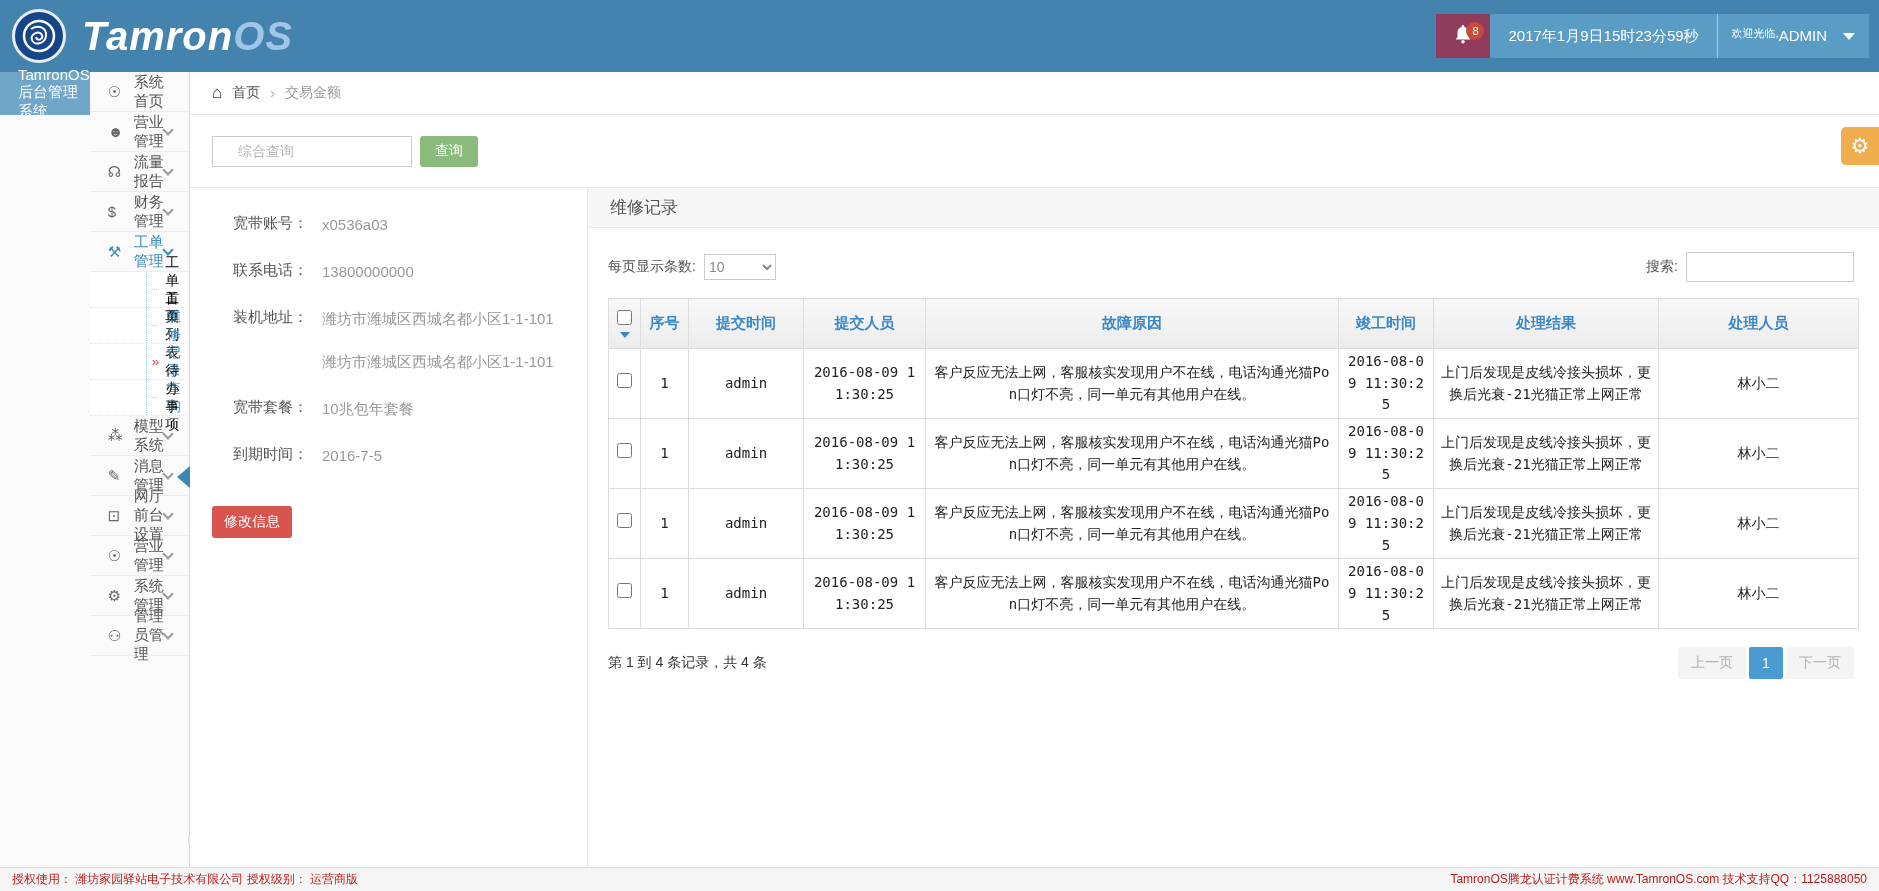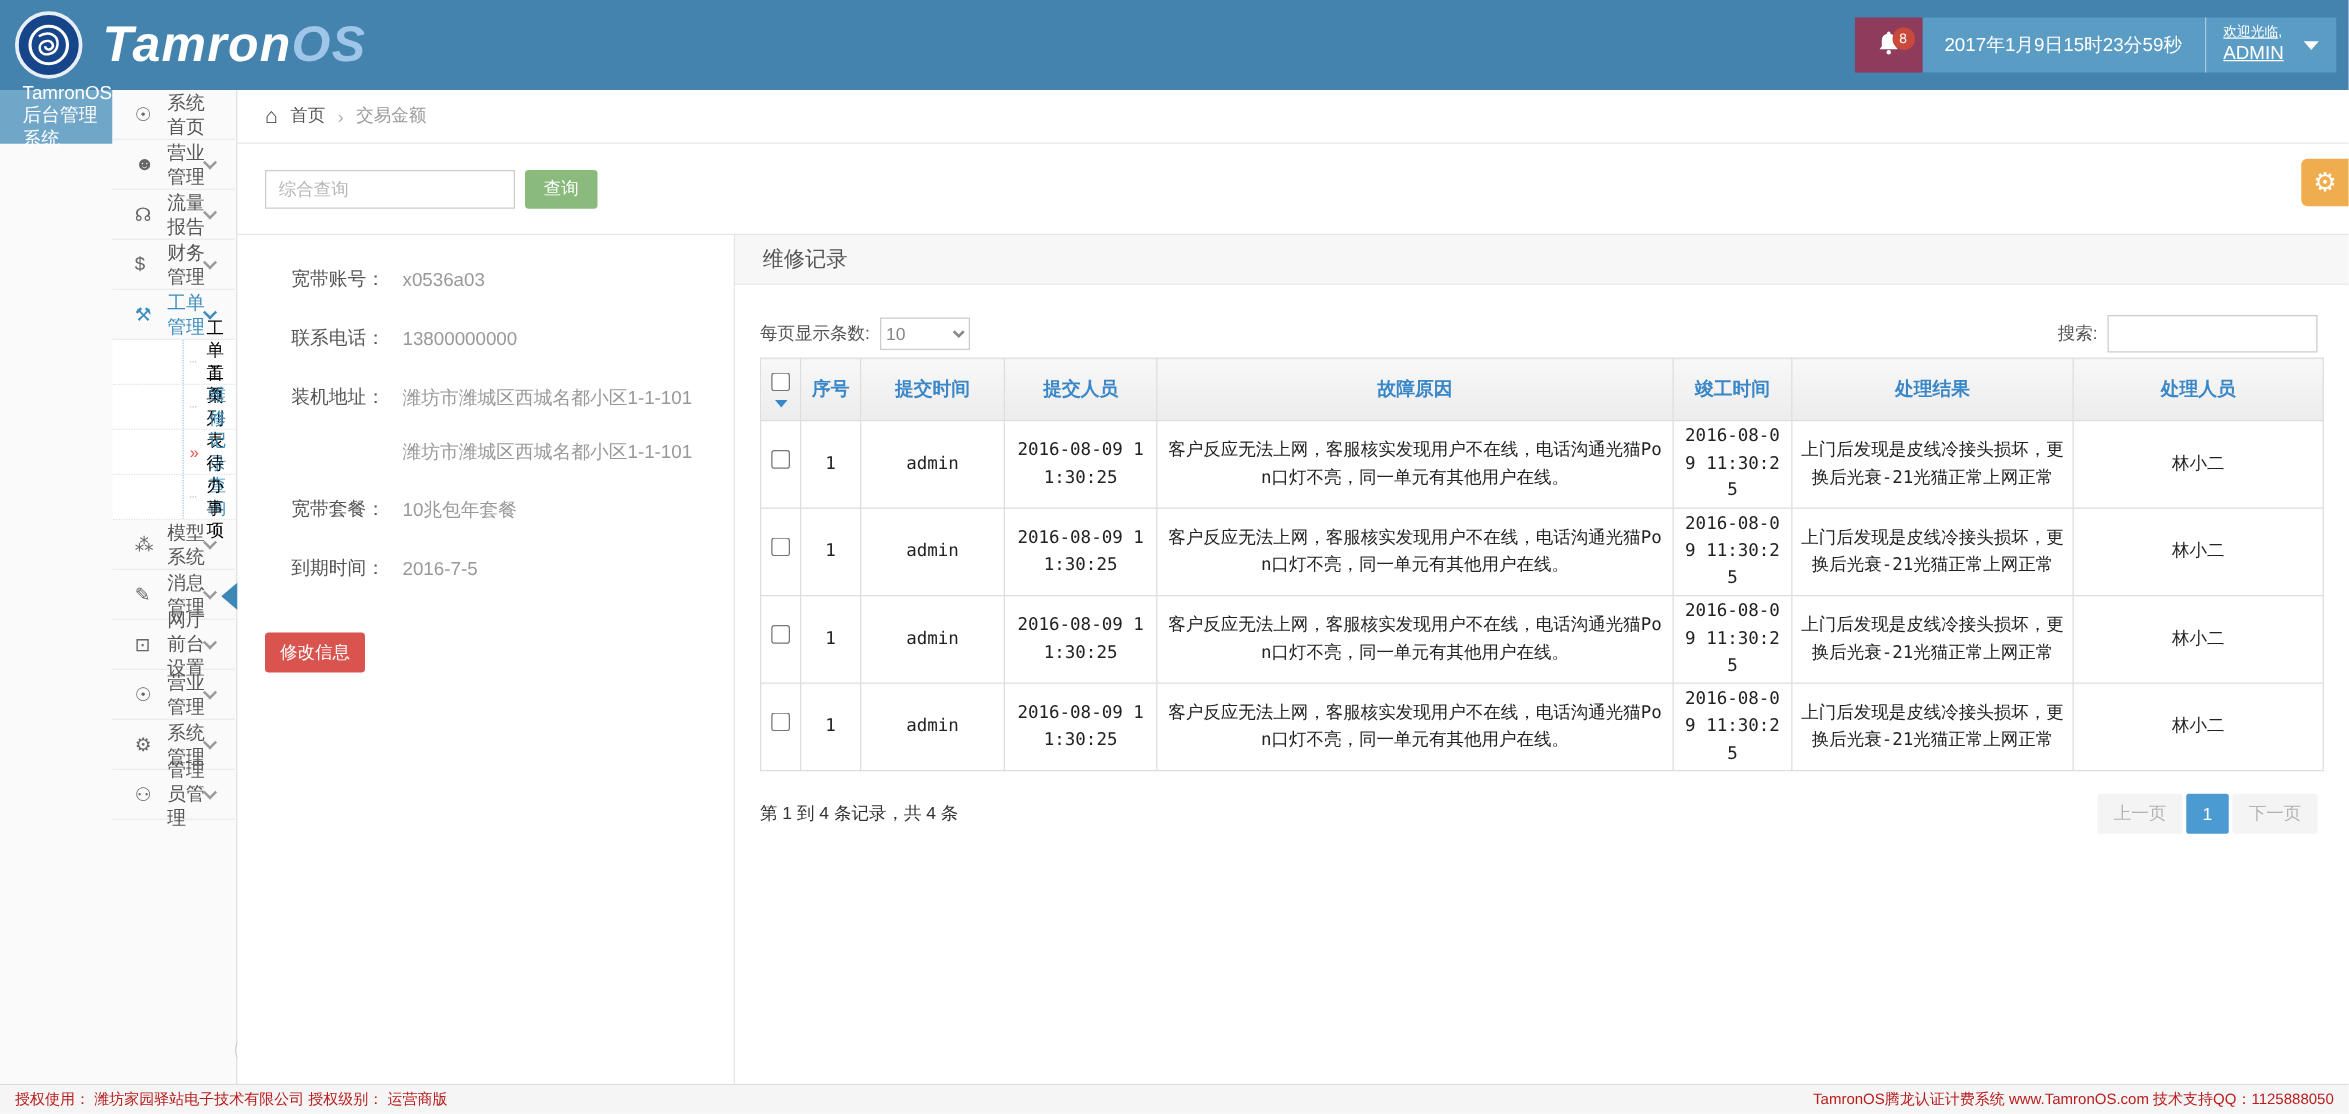--- a/index.html
+++ b/index.html
@@ -14,21 +14,21 @@
     display:flex; align-items:center; justify-content:center; }
   .logo-text { margin-left:16px; font-size:40px; font-weight:bold; font-style:italic; color:#fff; letter-spacing:1px; }
   .logo-text .os { color:#9fc6e8; }
   .top-right { position:absolute; right:10px; top:14px; height:44px; display:flex; align-items:stretch; }
   .notif-block { width:54px; background:#8e3b5c; display:flex; align-items:center; justify-content:center; position:relative; cursor:pointer; }
   .notif-badge { position:absolute; top:8px; right:6px; min-width:18px; height:18px; border-radius:50%;
     background:#c9493b; color:#fff; font-size:11px; display:flex; align-items:center; justify-content:center; }
   .date-block { background:#5b9cc5; color:#fff; font-size:15px; display:flex; align-items:center; padding:0 18px; }
   .admin-block { background:#5b9cc5; color:#fff; border-left:1px solid rgba(255,255,255,.45);
     display:flex; align-items:center; padding:0 14px; cursor:pointer; }
-  .admin-texts { display:flex; flex-direction:column; line-height:1.25;text-decoration:underline; }
+  .admin-texts { display:flex; flex-direction:row; line-height:1.25; }
   .admin-texts .welcome { font-size:11px; }
   .admin-texts .uname { font-size:15px; }
   .caret-down { width:0; height:0; border-left:6px solid transparent; border-right:6px solid transparent;
     border-top:7px solid #fff; margin-left:16px; }
 
   
   .mainrow { flex:1; display:flex; min-height:0; }
   .sidebar { width:190px; flex:0 0 190px; background:#fafafa; border-right:1px solid #d9d9d9;
     display:flex; flex-direction:row; position:relative; }
   .sidebar-title { height:43px; background:#70a6c8; color:#fff; font-size:15px;
@@ -60,21 +60,21 @@
   
   .content { flex:1; display:flex; flex-direction:column; background:#fff; position:relative; min-width:0; }
   .breadcrumb-bar { height:43px; border-bottom:1px solid #e7e7e7; display:flex; align-items:center;
     padding-left:22px; font-size:14px; color:#777; }
   .bc-home-icon { font-size:17px; color:#333; margin-right:10px; cursor:pointer; }
   .bc-link { color:#555; cursor:pointer; }
   .bc-sep { margin:0 10px; color:#aaa; }
   .bc-current { color:#999; }
 
   .search-section { height:72px; display:flex; align-items:center; padding-left:22px; position:relative; }
-  .search-input { width:200px; height:31px; border:1px solid #ccc; padding:0 10px; font-size:14px; color:#555;
+  .search-input { width:200px; height:31px; border:1px solid #ccc; padding:0 25px; font-size:14px; color:#555;
     outline:none; font-family:inherit; }
   .search-input::placeholder { color:#b5b5b5; }
   .btn-query { margin-left:8px; width:58px; height:31px; background:#8abb7d; color:#fff; border:none;
     border-radius:3px; font-size:14px; cursor:pointer; font-family:inherit; }
   .gear-fab { position:absolute; right:0; top:12px; width:38px; height:38px; background:#f0ad4e;
     border:none; border-radius:5px 0 0 5px; color:#fff; font-size:21px; cursor:pointer; }
 
   .panels { flex:1; display:flex; border-top:1px solid #e7e7e7; min-height:0; }
   .panel-left { width:398px; flex:0 0 398px; border-right:1px solid #e5e5e5; display:flex; flex-direction:column; }
   .panel-right { flex:1; display:flex; flex-direction:column; min-width:0; }
@@ -83,21 +83,21 @@
 
   .cust-body { padding:26px 18px 0 22px; font-size:15px; }
   .info-row { display:flex; margin-bottom:26px; }
   .info-label { width:96px; flex:0 0 96px; text-align:right; color:#555; margin-right:14px; }
   .info-value { color:#999; line-height:1.4; }
   .info-value .line2 { margin-top:22px; }
   .btn-edit { margin:14px 0 0 0; width:80px; height:32px; background:#d9534f; color:#fff; border:none;
     border-radius:3px; font-size:14px; cursor:pointer; font-family:inherit; }
 
   .records-body { padding:24px 25px 0 20px; display:flex; flex-direction:column; min-height:0; }
-  .table-controls { display:flex; align-items:center; justify-content:space-between; margin-bottom:4px; }
+  .table-controls { display:flex; align-items:center; justify-content:space-between; margin-bottom:16px; }
   .perpage { display:flex; align-items:center; font-size:14px; color:#555; }
   .perpage select { margin-left:8px; width:72px; height:26px; border:1px solid #ccc; color:#888;
     font-size:14px; background:#fff; font-family:inherit; }
   .tbl-search { display:flex; align-items:center; font-size:14px; color:#555; }
   .tbl-search input { margin-left:8px; width:168px; height:30px; border:1px solid #ccc; outline:none;
     padding:0 8px; font-size:14px; font-family:inherit; }
 
   table.records { width:100%; border-collapse:collapse; table-layout:fixed;
     font-family:"DejaVu Sans Mono","Liberation Mono",monospace; }
   table.records th, table.records td { border:1px solid #ddd; text-align:center; vertical-align:middle; }

